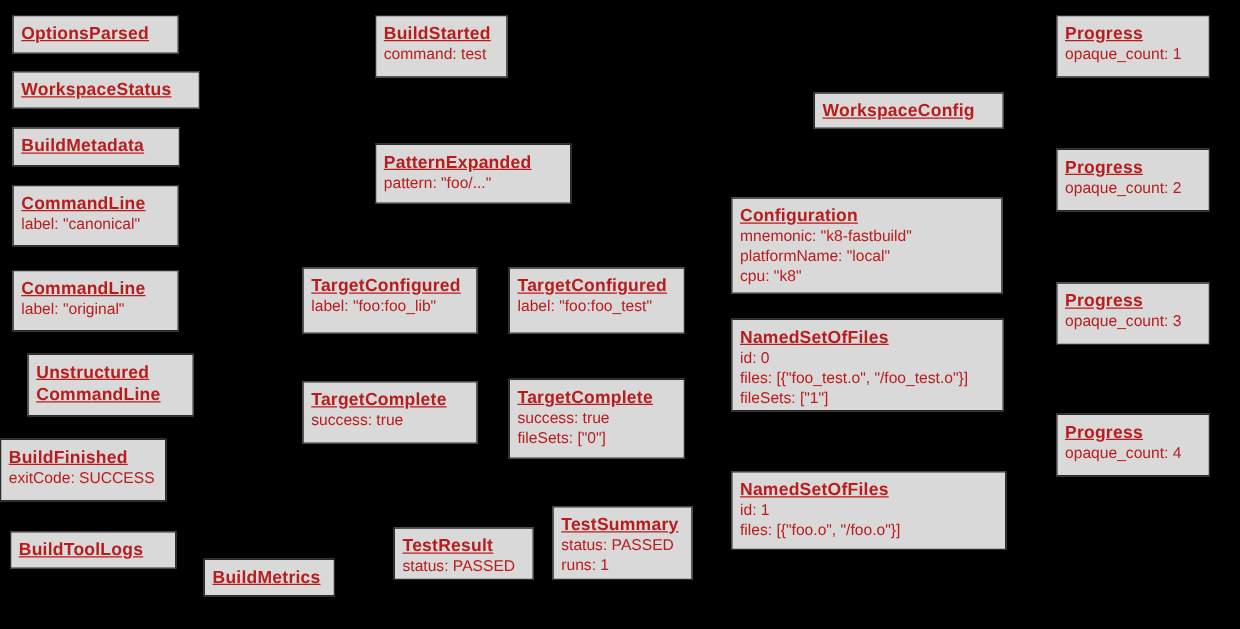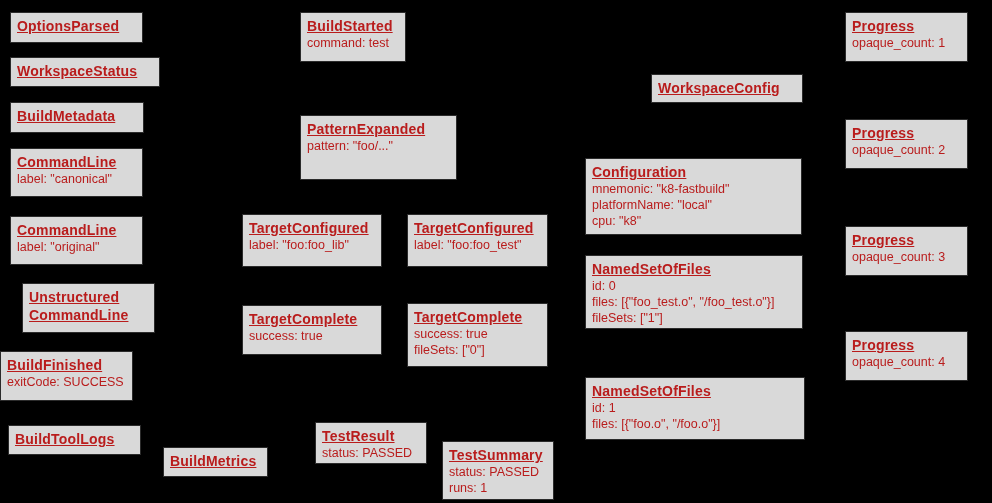--- a/index.html
+++ b/index.html
@@ -72,21 +72,21 @@
     <div class="node" style="left: 8px; top: 425px; width: 133px; height: 30px;">
       <span class="title">BuildToolLogs</span>
     </div>
     <div class="node" style="left: 300px; top: 12px; width: 106px; height: 50px;">
       <span class="title">BuildStarted</span>
       <div class="line">command: test</div>
     </div>
     <div class="node" style="left: 163px; top: 447px; width: 105px; height: 30px;">
       <span class="title">BuildMetrics</span>
     </div>
-    <div class="node" style="left: 300px; top: 115px; width: 157px; height: 65px;">
+    <div class="node" style="left: 300px; top: 115px; width: 157px; height: 48px;">
       <span class="title">PatternExpanded</span>
       <div class="line">pattern: "foo/..."</div>
     </div>
     <div class="node" style="left: 242px; top: 214px; width: 140px; height: 53px;">
       <span class="title">TargetConfigured</span>
       <div class="line">label: "foo:foo_lib"</div>
     </div>
     <div class="node" style="left: 407px; top: 214px; width: 141px; height: 53px;">
       <span class="title">TargetConfigured</span>
       <div class="line">label: "foo:foo_test"</div>
@@ -97,21 +97,21 @@
     </div>
     <div class="node" style="left: 407px; top: 303px; width: 141px; height: 64px;">
       <span class="title">TargetComplete</span>
       <div class="line">success: true</div>
       <div class="line">fileSets: ["0"]</div>
     </div>
     <div class="node" style="left: 315px; top: 422px; width: 112px; height: 42px;">
       <span class="title">TestResult</span>
       <div class="line">status: PASSED</div>
     </div>
-    <div class="node" style="left: 442px; top: 405px; width: 112px; height: 59px; margin-top: 36px;">
+    <div class="node" style="left: 442px; top: 405px; width: 112px; height: 59px;">
       <span class="title">TestSummary</span>
       <div class="line">status: PASSED</div>
       <div class="line">runs: 1</div>
     </div>
     <div class="node" style="left: 651px; top: 74px; width: 152px; height: 29px;">
       <span class="title">WorkspaceConfig</span>
     </div>
     <div class="node" style="left: 585px; top: 158px; width: 217px; height: 77px;">
       <span class="title">Configuration</span>
       <div class="line">mnemonic: "k8-fastbuild"</div>

